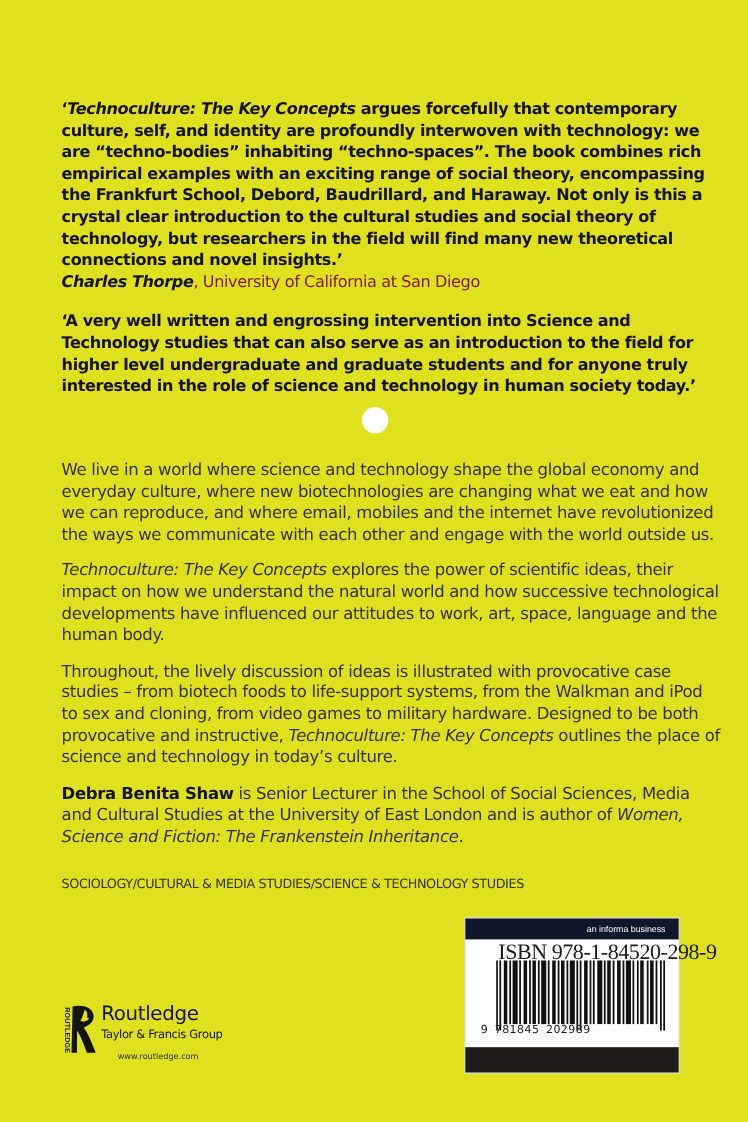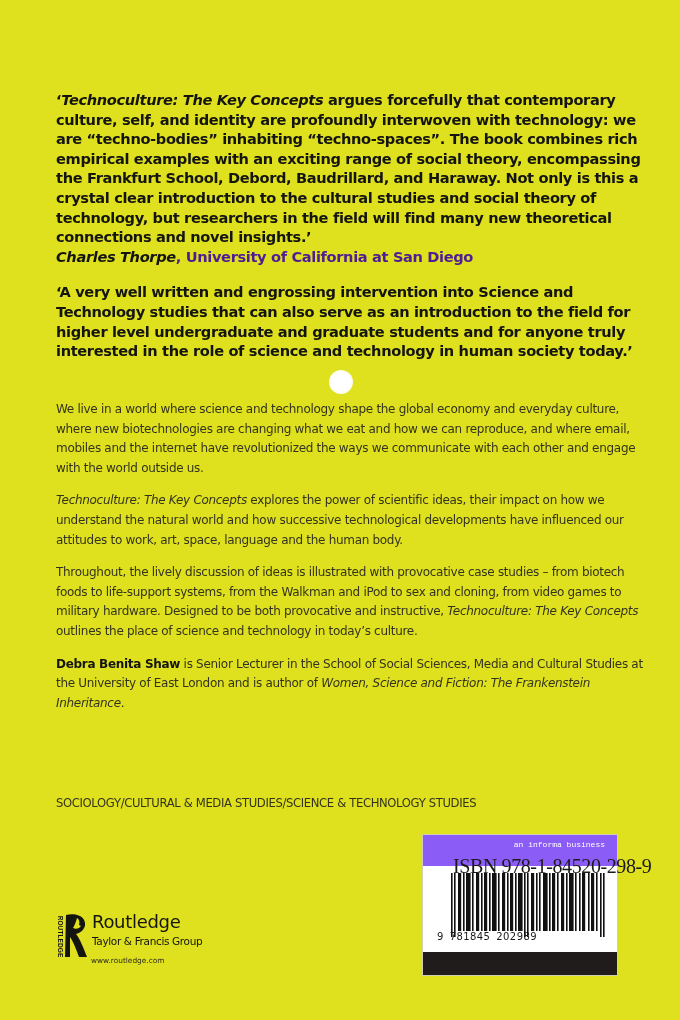--- a/index.html
+++ b/index.html
@@ -27,39 +27,39 @@
       font-weight: bold;
       letter-spacing: -0.35px;
       margin: 16px 0 12px 0;
       color: #151510;
     }
     .praise .quote em { font-style: italic; }
     .attrib {
       display: block;
     }
     .attrib .name { font-weight: bold; font-style: italic; }
-    .attrib .aff { font-weight: bold; color: #4c1d95; }
+    .attrib .aff { font-weight: normal; color: #7f1d1d; }
     .attrib .aff em { font-style: italic; }
 
     .dot {
       position: absolute;
       left: 329px;
       top: 370px;
       width: 24px;
       height: 24px;
       border-radius: 50%;
       background: radial-gradient(circle at 50% 50%, #ffffff 55%, #fbfbe6 75%, #e8e878 100%);
     }
 
     .blurb {
       position: absolute;
       left: 56px;
-      top: 400px;
+      top: 418px;
       width: 600px;
-      font-size: 12px;
+      font-size: 15px;
       line-height: 19.6px;
       letter-spacing: -0.3px;
       color: #34341e;
     }
     .blurb p {
       margin: 0 0 13px 0;
     }
     .blurb em { font-style: italic; }
     .blurb .author-name { font-weight: bold; color: #151510; }
 
@@ -80,24 +80,24 @@
       width: 196px;
       height: 142px;
       background: #ffffff;
       border: 1px solid #d0d0b0;
       box-sizing: border-box;
     }
     .bc-top {
       position: absolute;
       left: 0; top: 0;
       width: 100%;
-      height: 31px;
-      background: #8b5cf6;
+      height: 19px;
+      background: #0f172a;
       color: #ffffff;
-      font-family: Liberation Mono, monospace;
+      font-family: Liberation Sans, sans-serif;
       font-size: 8px;
       text-align: right;
       line-height: 19px;
       padding-right: 12px;
       box-sizing: border-box;
     }
     .bc-isbn {
       position: absolute;
       left: 10px;
       top: 20px;
@@ -175,21 +175,21 @@
       left: 38px;
       top: 22px;
       font-family: "DejaVu Sans", sans-serif;
       font-size: 10.5px;
       color: #151510;
       letter-spacing: -0.35px;
       white-space: nowrap;
     }
     .logo-url {
       position: absolute;
-      left: 37px;
+      left: 53px;
       top: 43px;
       font-family: "DejaVu Sans", sans-serif;
       font-size: 7.4px;
       color: #2c2c1c;
       white-space: nowrap;
     }
   </style>
 </head>
 <body>
 

